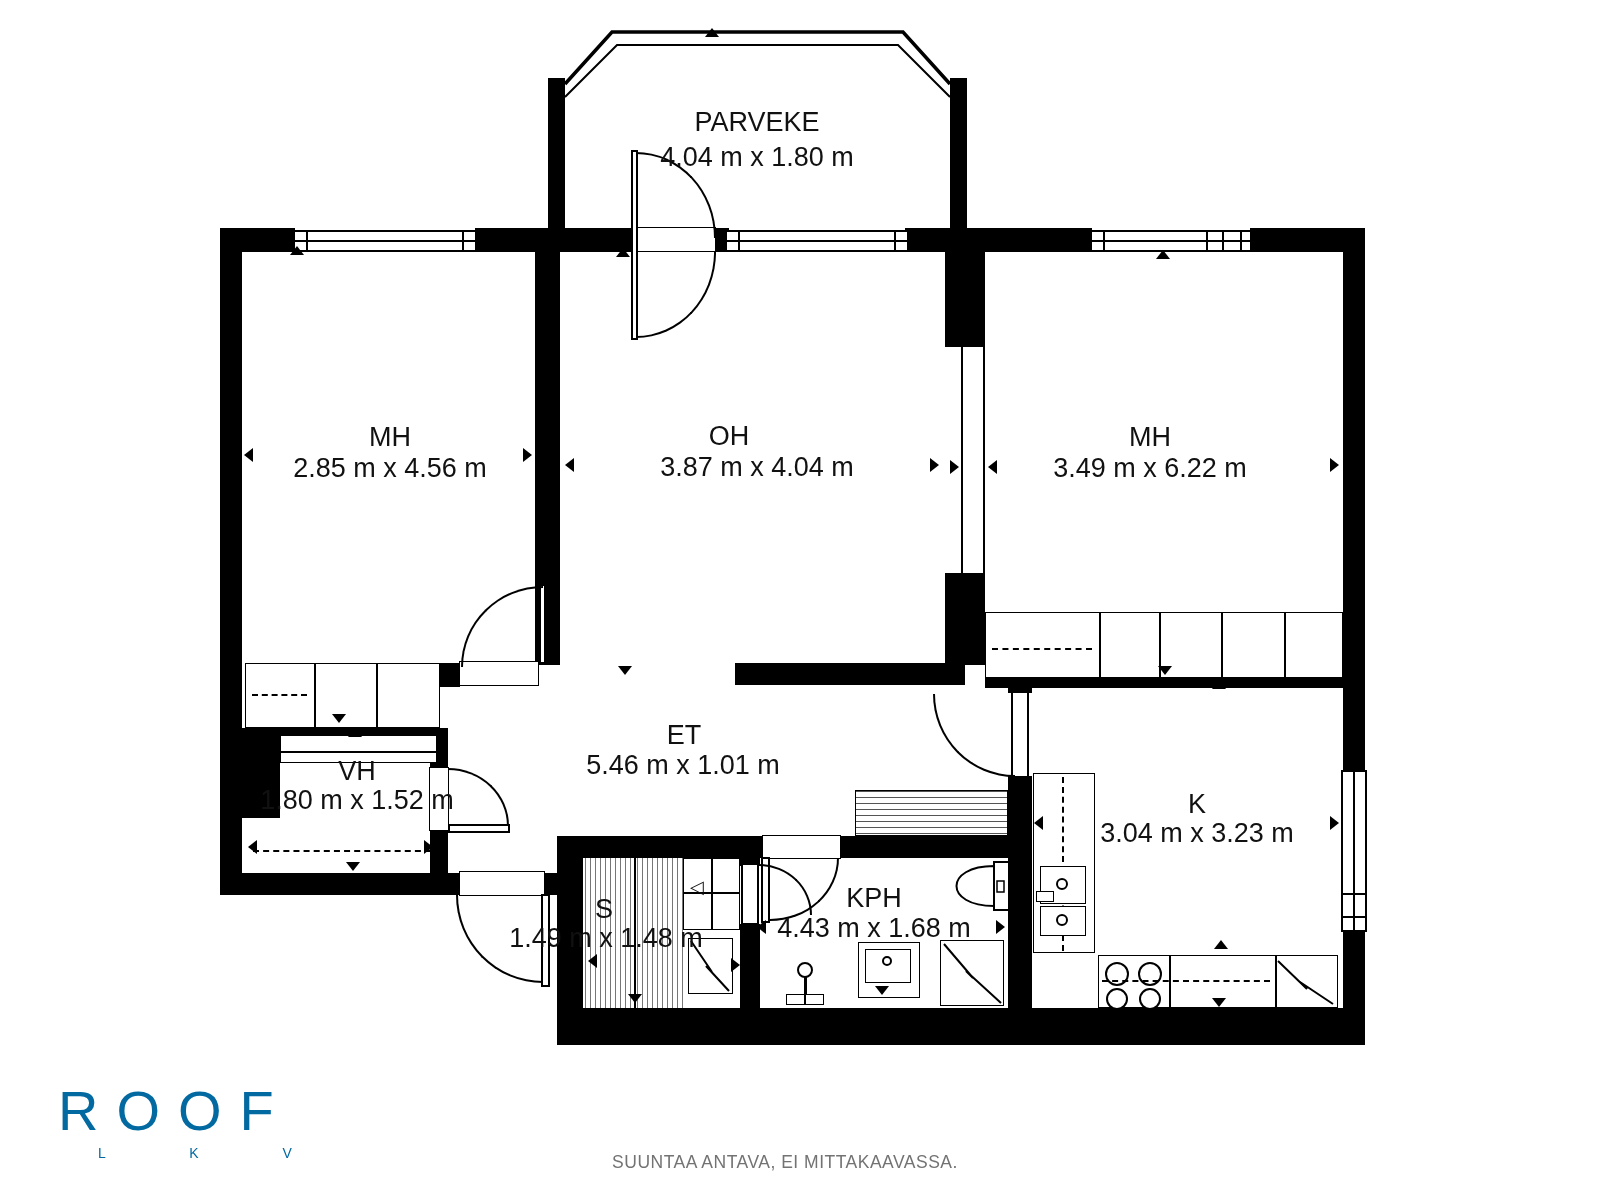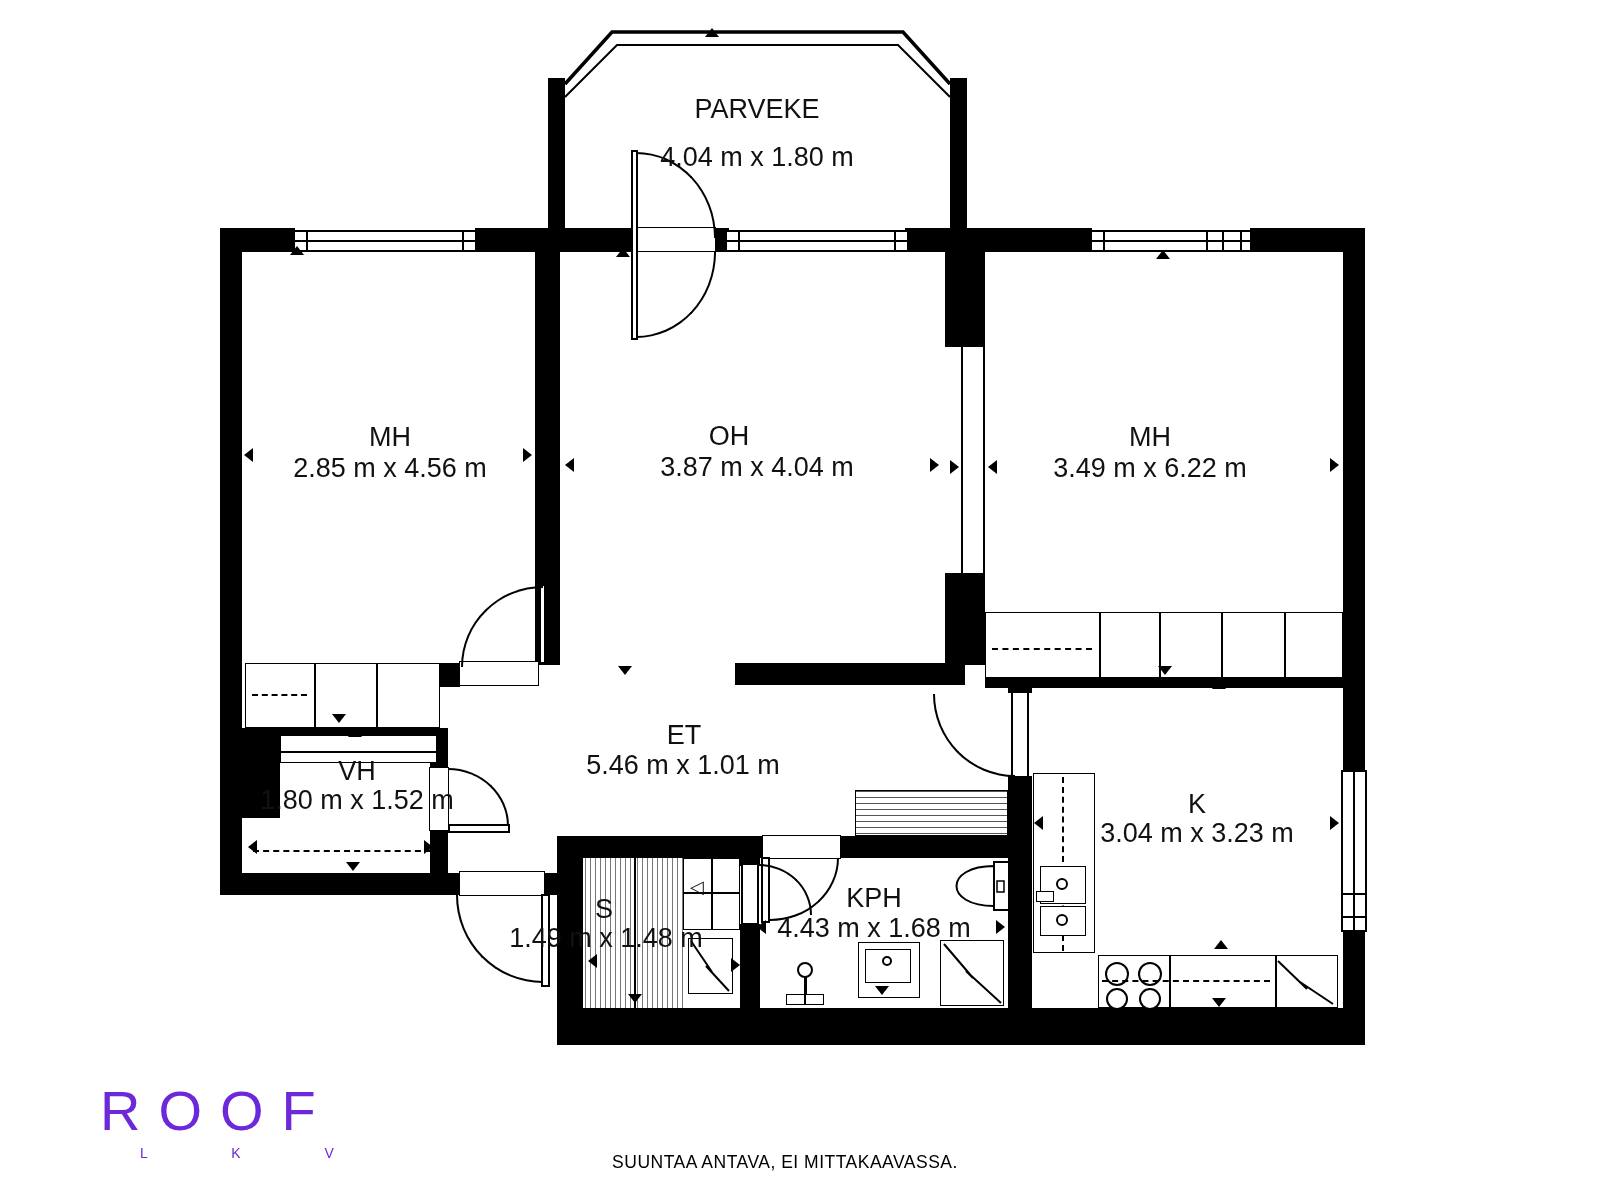--- a/index.html
+++ b/index.html
@@ -17,25 +17,25 @@
   .dashV{width:0;border-left:2px dashed #000;}
   .stripeV{background:repeating-linear-gradient(90deg,#777 0 1px,transparent 1px 5px);}
   .stripeH{background:#fff;border:1.5px solid #000;
            background-image:repeating-linear-gradient(180deg,#555 0 1px,transparent 1px 6px);}
   .ar{width:0;height:0;}
   .ar.up{border-left:7px solid transparent;border-right:7px solid transparent;border-bottom:9px solid #000;}
   .ar.down{border-left:7px solid transparent;border-right:7px solid transparent;border-top:9px solid #000;}
   .ar.left{border-top:7px solid transparent;border-bottom:7px solid transparent;border-right:9px solid #000;}
   .ar.right{border-top:7px solid transparent;border-bottom:7px solid transparent;border-left:9px solid #000;}
   .lbl{transform:translate(-50%,-50%);font-size:27px;line-height:1.1;white-space:nowrap;color:#111;}
-  #logo{position:absolute;left:58px;top:1078px;color:#6d28d9;margin-left:42px;}
+  #logo{position:absolute;left:58px;top:1078px;color:#0369a1;}
   #logo .brand{font-size:56px;font-weight:400;letter-spacing:18px;}
   #logo .sub{font-size:14px;letter-spacing:40px;margin-left:40px;margin-top:2px;}
   #disclaimer{position:absolute;left:785px;top:1162px;transform:translate(-50%,-50%);
-              font-size:17.5px;letter-spacing:.5px;color:#000000;white-space:nowrap;}
+              font-size:17.5px;letter-spacing:.5px;color:#737373;white-space:nowrap;}
   svg{position:absolute;left:0;top:0;pointer-events:none;}
 </style>
 </head>
 <body>
 
 <div id="plan">
 
   <i class="w" style="left:220px;top:228px;width:75px;height:24px"></i>
   <i class="w" style="left:475px;top:228px;width:85px;height:24px"></i>
   <i class="w" style="left:560px;top:228px;width:75px;height:24px"></i>
@@ -220,21 +220,21 @@
   <i class="ar up" style="left:626px;top:844px"></i>
   <i class="ar down" style="left:628px;top:994px"></i>
   <i class="ar left" style="left:588px;top:954px"></i>
   <i class="ar right" style="left:731px;top:958px"></i>
   <i class="ar left" style="left:1034px;top:816px"></i>
   <i class="ar right" style="left:1330px;top:816px"></i>
   <i class="ar down" style="left:1212px;top:998px"></i>
   <i class="ar up" style="left:1214px;top:940px"></i>
   <i class="ar down" style="left:875px;top:986px"></i>
 
-  <div class="lbl" style="left:757px;top:110px">PARVEKE</div>
+  <div class="lbl" style="left:757px;top:123px">PARVEKE</div>
   <div class="lbl" style="left:757px;top:158px">4.04 m x 1.80 m</div>
 
   <div class="lbl" style="left:390px;top:438px">MH</div>
   <div class="lbl" style="left:390px;top:469px">2.85 m x 4.56 m</div>
 
   <div class="lbl" style="left:729px;top:437px">OH</div>
   <div class="lbl" style="left:757px;top:468px">3.87 m x 4.04 m</div>
 
   <div class="lbl" style="left:1150px;top:438px">MH</div>
   <div class="lbl" style="left:1150px;top:469px">3.49 m x 6.22 m</div>

